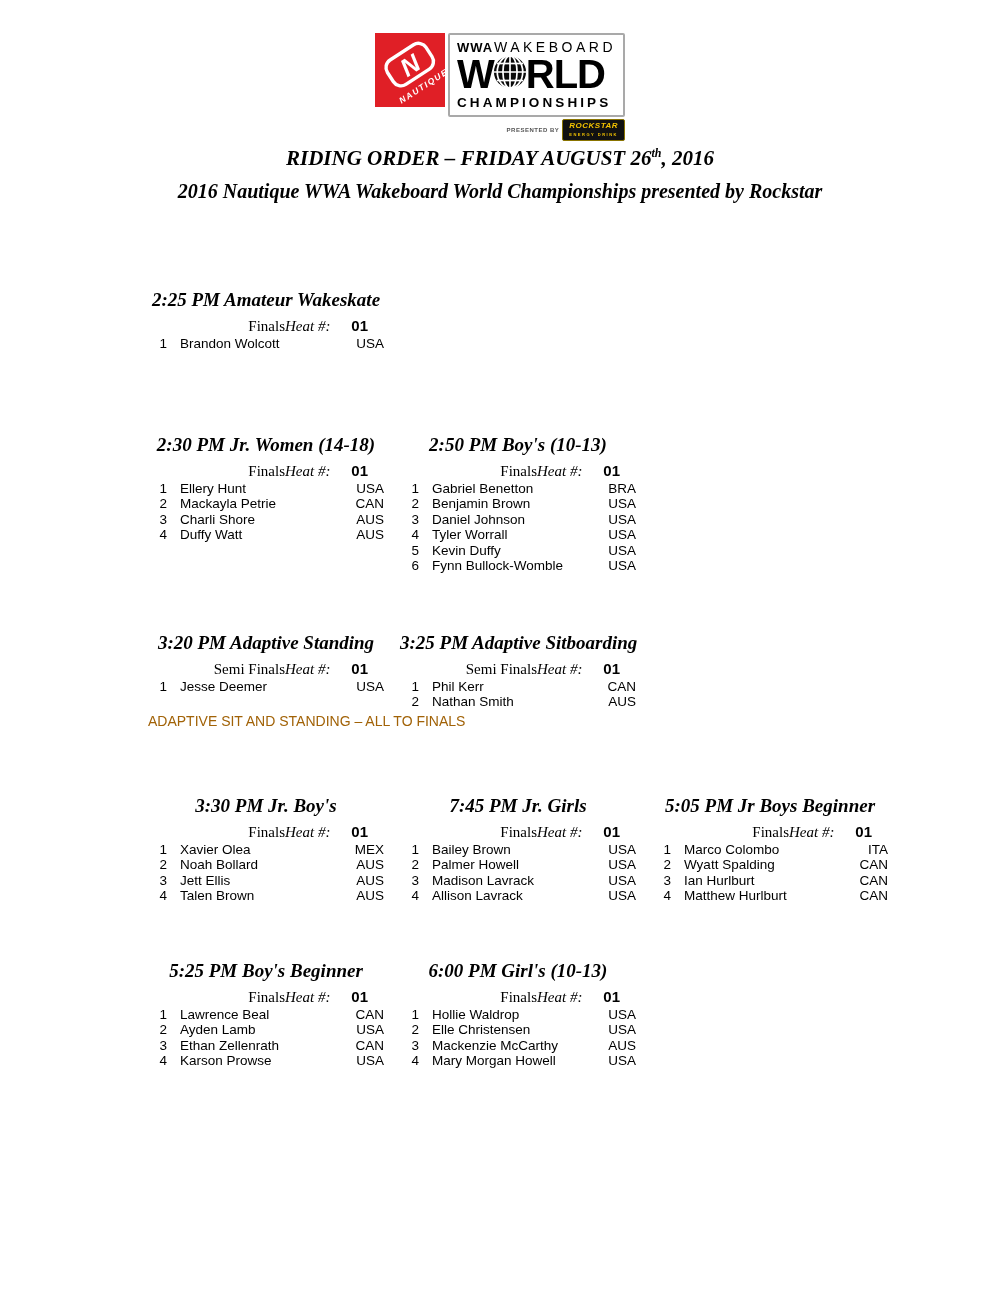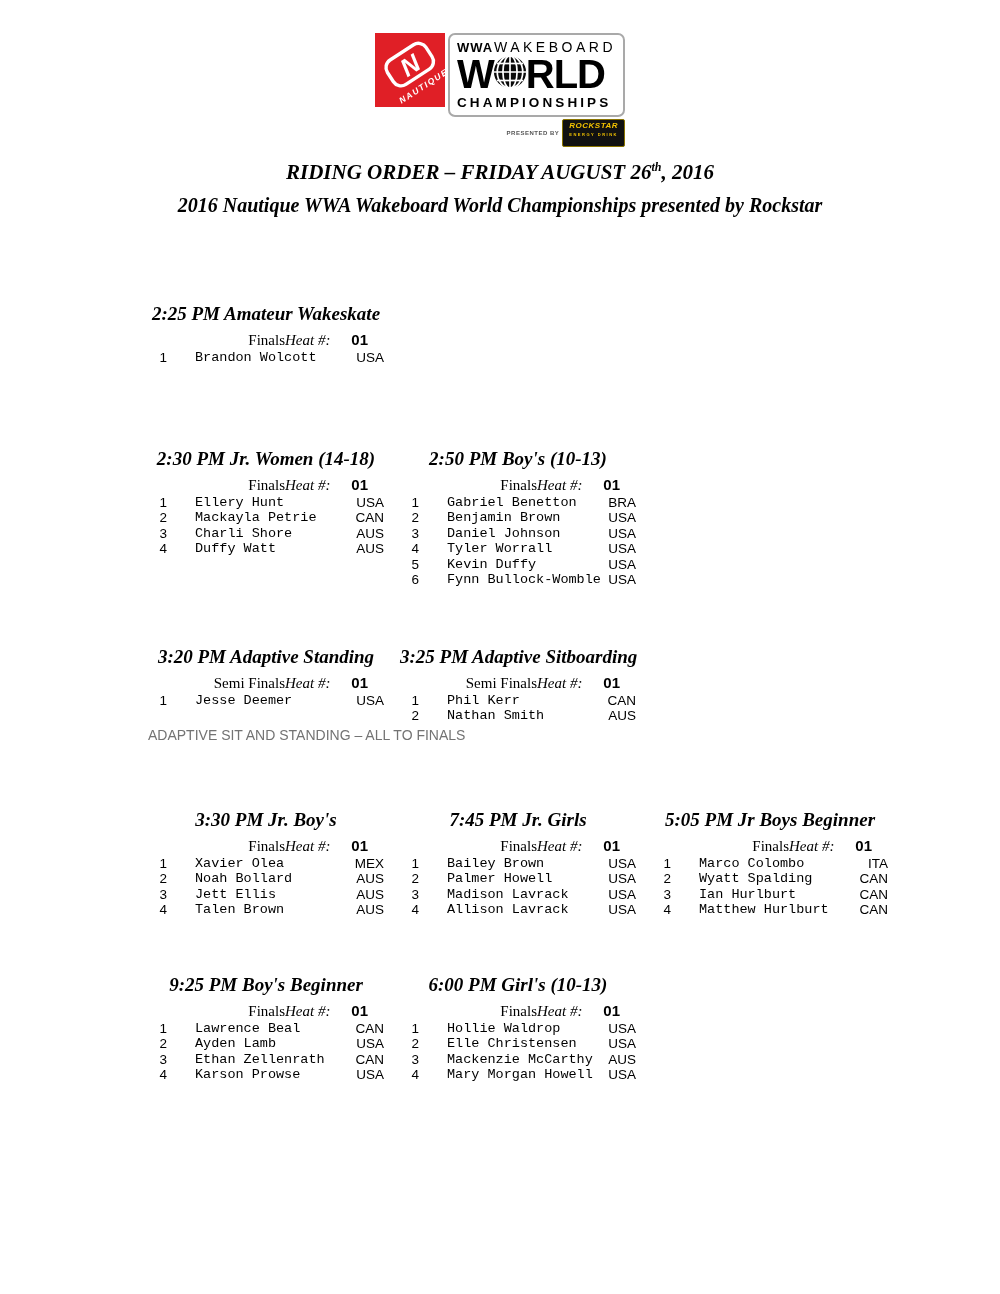--- a/index.html
+++ b/index.html
@@ -7,42 +7,42 @@
   .page {
     position:relative; width:1000px; height:1294px; background:#fff;
     font-family:"Liberation Sans", sans-serif; color:#000; overflow:hidden;
   }
 
   
   .logo-wrap { width:250px; margin:33px auto 0; position:relative; }
   .logo-main { display:flex; align-items:stretch; }
   .nautique-box { width:70px; height:74px; flex:0 0 70px; }
   .wwa-box {
-    margin-left:3px; border:2px solid #a9a9a9; border-radius:7px;
+    margin-left:3px; border:2px solid #a9a9a9; border-radius:2px;
     padding:4px 7px 5px; width:177px; background:#fff;
   }
   .wwa-line1 { display:flex; justify-content:space-between; align-items:baseline; }
   .wwa-txt { font-size:13px; font-weight:bold; letter-spacing:1px; }
   .wakeboard-txt { font-size:14px; letter-spacing:3.5px; font-weight:500; }
   .world-line { display:flex; align-items:center; font-weight:bold; font-size:40px;
     letter-spacing:-1px; line-height:40px; margin-top:-1px;
     font-family:"Liberation Sans", sans-serif; }
   .globe { margin:0 -1px; position:relative; top:1px; }
   .champs-txt { font-size:13.5px; font-weight:bold; letter-spacing:3.1px; margin-top:1px; }
   .presented-row { display:flex; justify-content:flex-end; align-items:center; margin-top:2px; }
   .presented-txt { font-size:6px; font-weight:bold; color:#555; letter-spacing:0.5px; margin-right:3px; }
   .rockstar-badge {
     background:#111; color:#f2c200; border:1px solid #8a7400; border-radius:2px;
     font-size:8px; font-weight:bold; font-style:italic; letter-spacing:0.5px;
-    padding:1px 6px 7px; line-height:9px; text-align:center;
+    padding:1px 6px 1px; line-height:9px; text-align:center;
   }
   .rockstar-sub { display:block; font-size:4px; letter-spacing:1.5px; color:#f2c200; font-style:normal; }
 
   
-  .title1 { margin-top:8px; text-align:center; font-family:"Liberation Serif", serif;
+  .title1 { margin-top:0; text-align:center; font-family:"Liberation Serif", serif;
     font-weight:bold; font-style:italic; font-size:21px; line-height:24px; }
   .title1 sup { font-size:12px; }
   .title2 { margin-top:9px; text-align:center; font-family:"Liberation Serif", serif;
     font-weight:bold; font-style:italic; font-size:20px; line-height:24px; }
 
   
   .content { margin:40px 0 0 148px; width:760px; }
   .section-row { display:flex; column-gap:16px; }
   .rows-a .section-row:nth-child(2) { margin-top:36px; }
   .rows-a .section-row:nth-child(3) { margin-top:12px; }
@@ -54,21 +54,21 @@
     margin-bottom:6px;
     margin-top:46px;
   }
   .heat-row { display:flex; align-items:baseline; font-size:15px; line-height:17px; margin-bottom:1px; }
   .round { font-family:"Liberation Serif", serif; width:137px; flex:0 0 137px;text-align:right; }
   .heat-label { font-family:"Liberation Serif", serif; font-style:italic; }
   .heat-num { margin-left:auto; margin-right:16px; font-weight:bold; font-size:15px;
     font-family:"Liberation Sans", sans-serif; }
   .rider { display:flex; font-size:13.5px; line-height:15.5px; }
   .rider-num { width:19px; flex:0 0 19px; text-align:right; }
-  .rider-name { margin-left:28px; white-space:nowrap;font-family:Liberation Mono, monospace; }
+  .rider-name { margin-left:13px; white-space:nowrap; }
   .rider-country { margin-left:auto; }
 
   .note { font-size:14px; line-height:16px; margin:3px 0 20px; font-weight:400; }
 </style>
 </head>
 <body>
 
 <div class="page">
 
   <div class="logo-wrap">
@@ -253,21 +253,21 @@
 
   <div class="rider">
     <span class="rider-num">2</span>
     <span class="rider-name">Nathan Smith</span>
     <span class="rider-country">AUS</span>
   </div>
 </div>
   </div>
 </div>
       </div>
-    <div class="note" id="adaptive-note" style="color: #737373;">ADAPTIVE SIT AND STANDING – ALL TO FINALS</div>
+    <div class="note" id="adaptive-note" style="color: #a16207;">ADAPTIVE SIT AND STANDING – ALL TO FINALS</div>
     <div class="rows-b">
         <div class="section-row">
   <div class="section">
     <div class="section-title">3:30 PM Jr. Boy's</div>
     <div class="heat-row">
       <span class="round">Finals</span>
       <span class="heat-label">Heat #:</span>
       <span class="heat-num">01</span>
     </div>
     <div>
@@ -360,21 +360,21 @@
   <div class="rider">
     <span class="rider-num">4</span>
     <span class="rider-name">Matthew Hurlburt</span>
     <span class="rider-country">CAN</span>
   </div>
 </div>
   </div>
 </div>
         <div class="section-row">
   <div class="section">
-    <div class="section-title">9:25 PM Boy's Beginner</div>
+    <div class="section-title">5:25 PM Boy's Beginner</div>
     <div class="heat-row">
       <span class="round">Finals</span>
       <span class="heat-label">Heat #:</span>
       <span class="heat-num">01</span>
     </div>
     <div>
   <div class="rider">
     <span class="rider-num">1</span>
     <span class="rider-name">Lawrence Beal</span>
     <span class="rider-country">CAN</span>

